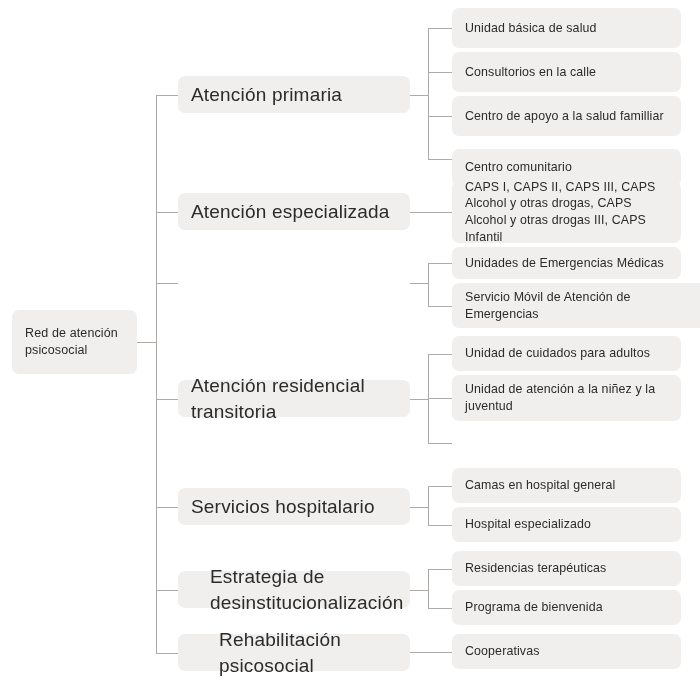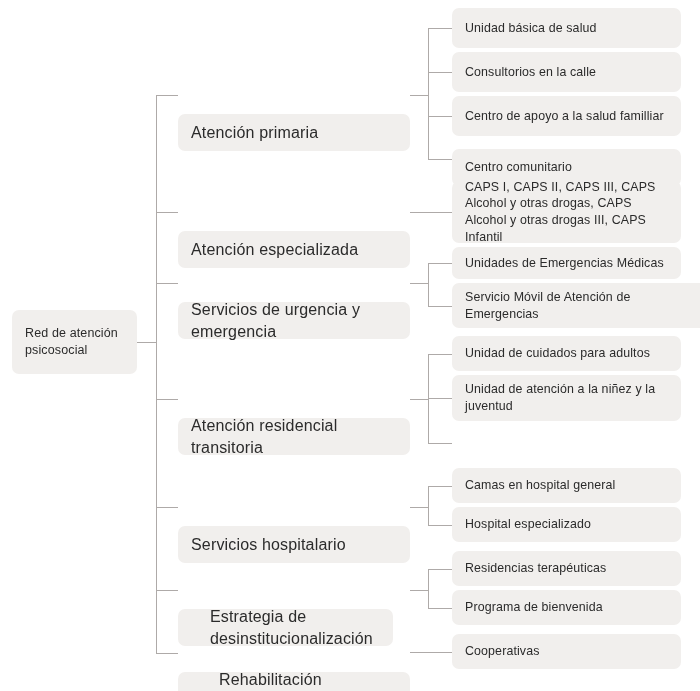--- a/index.html
+++ b/index.html
@@ -62,23 +62,22 @@
     display: block;
     width: 100%;
   }
 
   .node-root {
     font-size: 12.5px;
     color: #2b2b2b;
   }
 
   .node-l2 {
-    font-size: 16px;
-    color: #2b2b2b;
-    margin-top: 38px;
+    font-size: 19px;
+    color: #2b2b2b;
   }
 
   .node-leaf {
     font-size: 12.4px;
     color: #2b2b2b;
   }
 
   
   .line-h {
     position: absolute;
@@ -149,23 +148,20 @@
       </div>
       <div class="node node-leaf" style="left: 452px; top: 140px; width: 229px; height: 37px; margin-top: 9px;">
         <span class="node-label">Centro comunitario</span>
       </div>
       <div class="node node-l2" style="left: 178px; top: 193px; width: 232px; height: 37px;">
         <span class="node-label">Atención especializada</span>
       </div>
       <div class="node node-leaf" style="left: 452px; top: 181px; width: 229px; height: 62px;">
         <span class="node-label">CAPS I, CAPS II, CAPS III, CAPS Alcohol y otras drogas, CAPS Alcohol y otras drogas III, CAPS Infantil</span>
       </div>
-      <div class="node node-l2" style="left: 178px; top: 264px; width: 232px; height: 37px;">
-        <span class="node-label">Servicios de urgencia y emergencia</span>
-      </div>
       <div class="node node-leaf" style="left: 452px; top: 247px; width: 229px; height: 32px;">
         <span class="node-label">Unidades de Emergencias Médicas</span>
       </div>
       <div class="node node-leaf" style="left: 452px; top: 283px; width: 261px; height: 45px;">
         <span class="node-label">Servicio Móvil de Atención de Emergencias</span>
       </div>
       <div class="node node-l2" style="left: 178px; top: 380px; width: 232px; height: 37px;">
         <span class="node-label">Atención residencial transitoria</span>
       </div>
       <div class="node node-leaf" style="left: 452px; top: 336px; width: 229px; height: 35px;">
@@ -176,21 +172,21 @@
       </div>
       <div class="node node-l2" style="left: 178px; top: 488px; width: 232px; height: 37px;">
         <span class="node-label">Servicios hospitalario</span>
       </div>
       <div class="node node-leaf" style="left: 452px; top: 468px; width: 229px; height: 35px;">
         <span class="node-label">Camas en hospital general</span>
       </div>
       <div class="node node-leaf" style="left: 452px; top: 507px; width: 229px; height: 35px;">
         <span class="node-label">Hospital especializado</span>
       </div>
-      <div class="node node-l2" style="left: 178px; top: 571px; width: 215px; height: 37px; padding-left: 32px;">
+      <div class="node node-l2" style="left: 178px; top: 571px; width: 232px; height: 37px; padding-left: 32px;">
         <span class="node-label">Estrategia de desinstitucionalización</span>
       </div>
       <div class="node node-leaf" style="left: 452px; top: 551px; width: 229px; height: 35px;">
         <span class="node-label">Residencias terapéuticas</span>
       </div>
       <div class="node node-leaf" style="left: 452px; top: 590px; width: 229px; height: 35px;">
         <span class="node-label">Programa de bienvenida</span>
       </div>
       <div class="node node-l2" style="left: 178px; top: 634px; width: 232px; height: 37px; padding-left: 41px;">
         <span class="node-label">Rehabilitación psicosocial</span>

